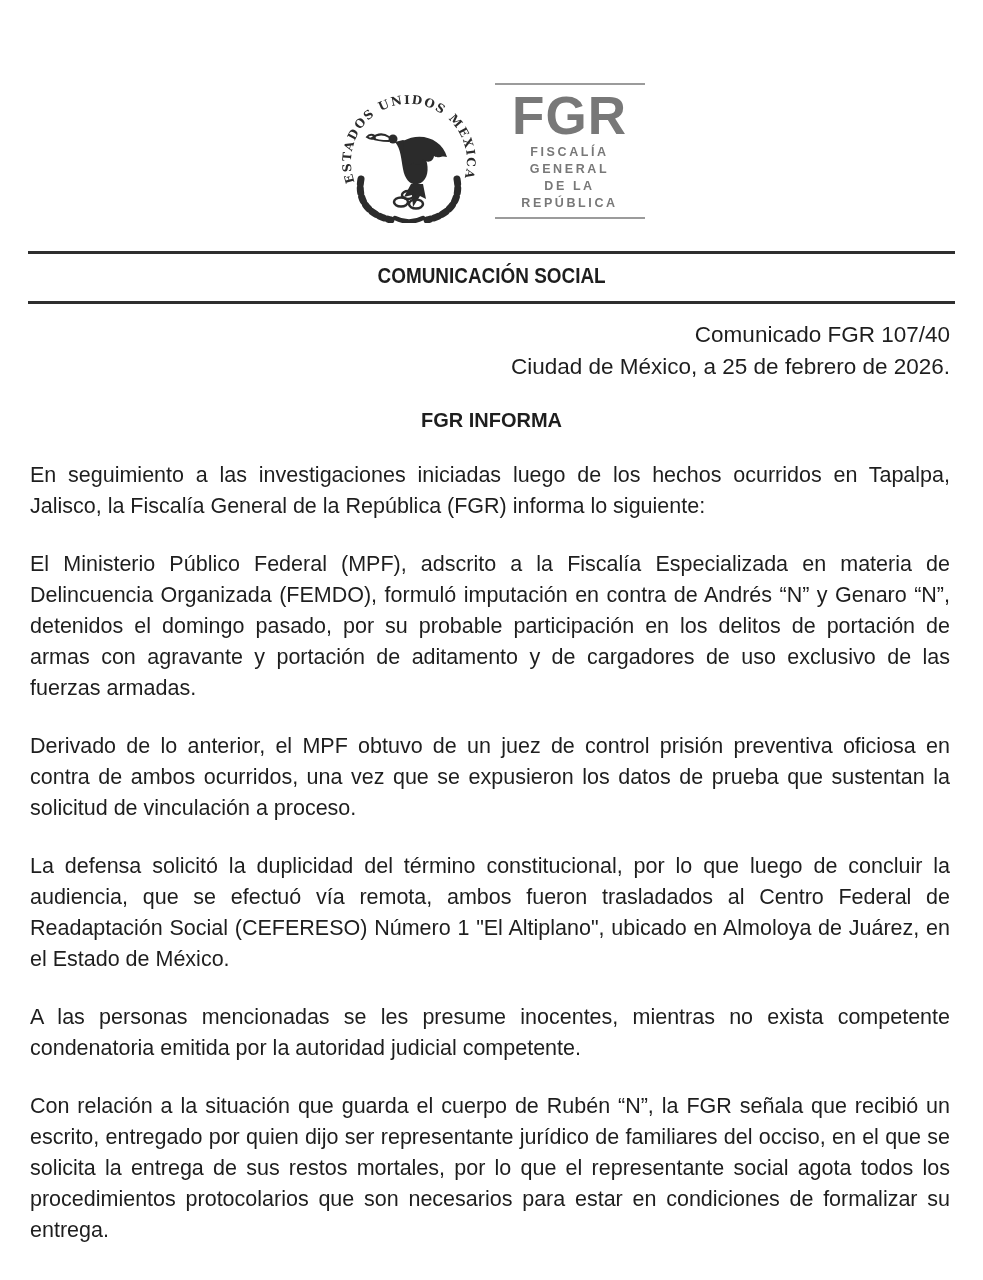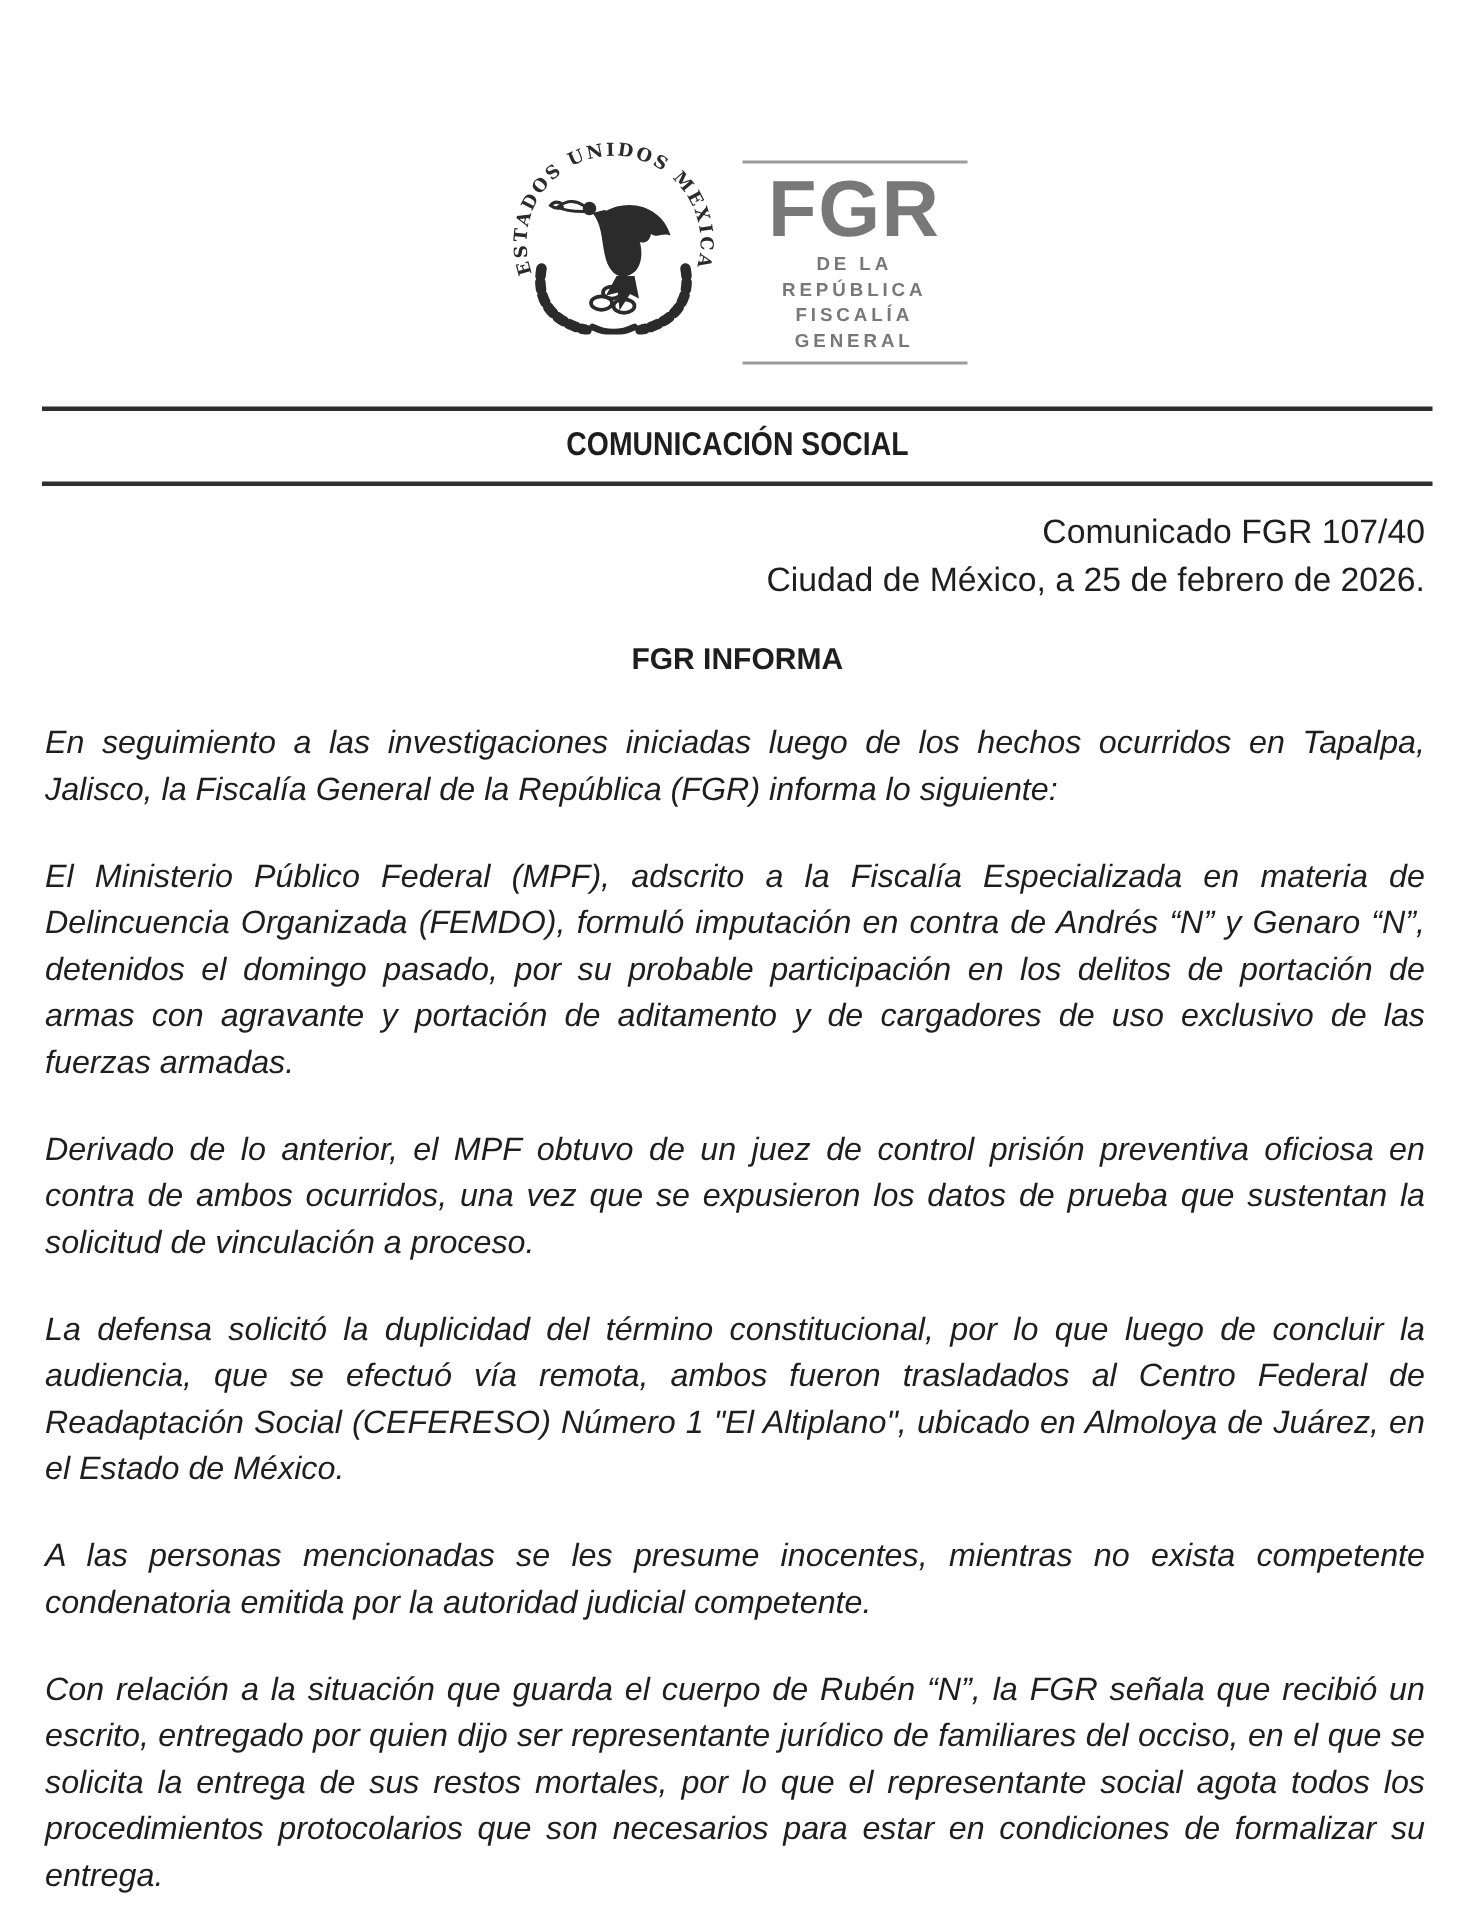--- a/index.html
+++ b/index.html
@@ -15,21 +15,21 @@
   }
   
   .logo-row {
     display: flex;
     justify-content: center;
     align-items: flex-start;
     gap: 16px;
     padding-top: 83px;
   }
   .emblem-svg { width: 140px; height: 140px; display: block; }
-  .wordmark { width: 150px; margin-top: 24px; text-align: center; }
+  .wordmark { width: 150px; margin-top: 0; text-align: center; }
   .wm-rule { border: 0; border-top: 2px solid #9b9b9b; margin: 0; }
   .wm-acronym {
     font-size: 53px;
     font-weight: bold;
     color: #787878;
     line-height: 1.08;
     letter-spacing: 1px;
     margin-top: 2px;
   }
   .wm-org {
@@ -73,21 +73,20 @@
     margin-top: 25px;
     line-height: 1.2;
   }
   
   .body-text { margin: 28px 33px 0 30px; }
   .body-text p {
     font-size: 21.5px;
     line-height: 31px;
     text-align: justify;
     margin: 0 0 27px 0;
-    font-style: italic;
   }
 </style>
 </head>
 <body>
 
 <div class="page">
 
   <div class="logo-row">
 
     <svg class="emblem-svg" viewBox="0 0 140 140" aria-hidden="true">
@@ -117,22 +116,22 @@
 
       <path d="M22,96 C18,118 30,132 52,137" fill="none" stroke="#2b2b2b" stroke-width="7" stroke-dasharray="5 4" stroke-linecap="round"></path>
       <path d="M118,96 C122,118 110,132 88,137" fill="none" stroke="#2b2b2b" stroke-width="7" stroke-dasharray="5 4" stroke-linecap="round"></path>
 
       <path d="M56,135 Q70,142 84,135" fill="none" stroke="#2b2b2b" stroke-width="4.5" stroke-linecap="round"></path>
     </svg>
 
     <div class="wordmark">
       <hr class="wm-rule">
       <div class="wm-acronym">FGR</div>
+      <div class="wm-org">FISCALÍA GENERAL</div>
       <div class="wm-org">DE LA REPÚBLICA</div>
-      <div class="wm-org">FISCALÍA GENERAL</div>
       <hr class="wm-rule wm-rule-bottom">
     </div>
   </div>
 
   <div class="press-header">
     <hr class="rule">
     <div class="section-title">
       <span class="condensed">COMUNICACIÓN SOCIAL</span>
     </div>
     <hr class="rule rule-bottom">

